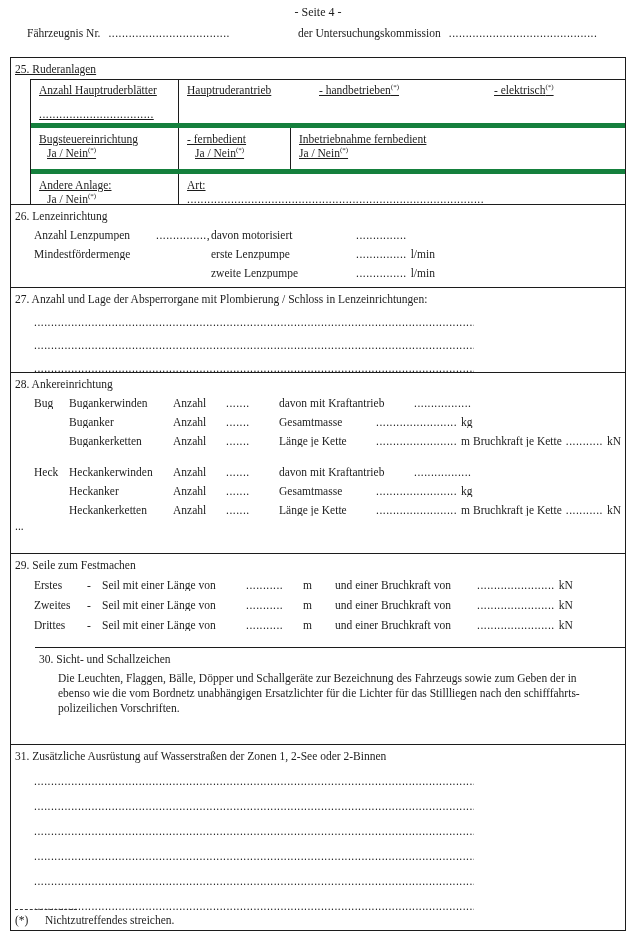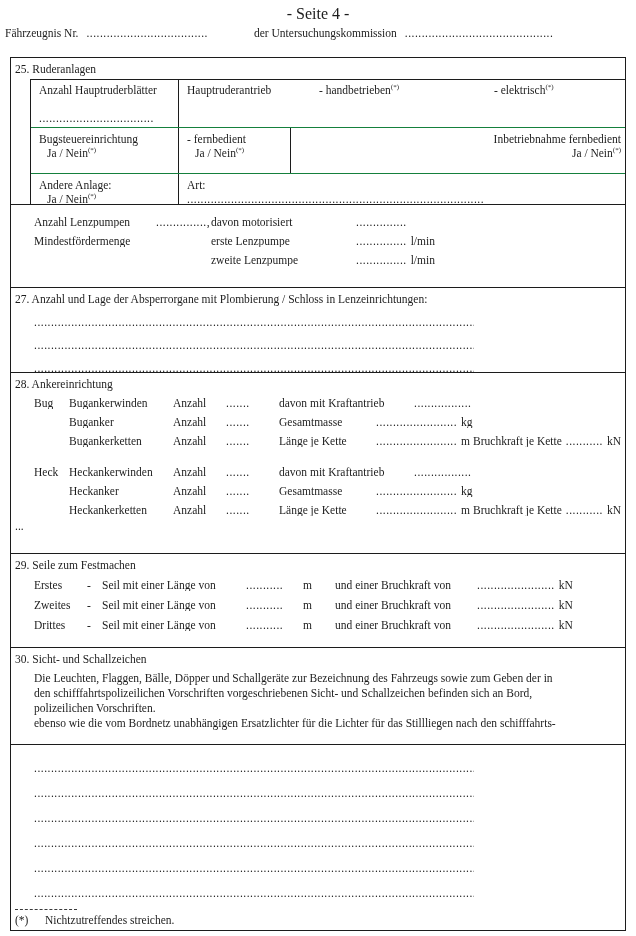--- a/index.html
+++ b/index.html
@@ -5,60 +5,60 @@
   html,body { margin:0; padding:0; background:#ffffff; }
   body {
     width:636px; height:936px;
     color:#1c1c1c;
     font-family:"Liberation Serif","DejaVu Serif",serif;
     font-size:11.5px;
     -webkit-font-smoothing:antialiased;
   }
   .page { position:relative; width:636px; height:936px; overflow:hidden; }
 
-  .seite { text-align:center; padding-top:5px; font-size:16px; }
+  .seite { text-align:center; padding-top:5px; font-size:12px; }
 
   .docline { position:absolute; top:27px; left:5px; right:5px; white-space:nowrap; }
-  .docline .lbl { display:inline-block; }
+  .docline .lbl { display:inline-block;margin-left:22px; }
   .dots { letter-spacing:0.5px; white-space:nowrap; }
   .gap48 { display:inline-block; width:46px; }
   .gap8  { display:inline-block; width:8px; }
 
   .box {
     position:absolute; top:57px; left:10px; width:616px; height:874px;
     border:1.5px solid #1c1c1c; box-sizing:border-box;
     display:flex; flex-direction:column; background:#fff;
   }
   .sec { box-sizing:border-box; padding:4px 4px 0 4px; border-top:1px solid #1c1c1c; position:relative; }
   .sec:first-child { border-top:none; }
   .sec-title { margin:1px 0 0 0; }
 
   sup.sx { font-size:7px; line-height:0; }
 
   
-  .s25 { height:146px; padding-right:0; }
+  .s25 { height:146px; padding-right:0;text-decoration:underline; }
   .t25 { margin-left:15px; margin-top:4px; border-left:1px solid #1c1c1c; border-top:1px solid #1c1c1c; box-sizing:border-box; }
   .t25 .trow { display:flex; box-sizing:border-box; }
-  .t25 .trow.b { border-bottom:1px solid #15803d; }
+  .t25 .trow.b { border-bottom:5px solid #15803d; }
   .t25 .cell { box-sizing:border-box; padding:4px 4px 3px 8px; overflow:hidden; }
   .t25 .br { border-right:1px solid #1c1c1c; }
   .c148 { flex:0 0 148px; }
   .c158 { flex:0 0 158px; }
   .c112 { flex:0 0 112px; }
   .cfl  { flex:1 1 auto; }
   .r1 { height:48px; }
   .r2 { height:46px; }
   .r3 { height:30px;justify-content:center; }
   .colfill { display:flex; flex-direction:column; justify-content:space-between; }
   .optline { display:flex; }
   .optline .w140 { flex:0 0 132px; }
   .optline .w175 { flex:0 0 175px; }
   .mt6 { margin-top:6px; }
   .ind8 { padding-left:8px; }
-  .ctr { text-align:right; }
+  .ctr { text-align:left; }
   .lh14 { line-height:14px; }
   .frow { display:flex; align-items:flex-start; white-space:nowrap; }
   .cw { flex:0 0 auto; overflow:hidden; }
 
   
   .s26 { height:83px; }
   .s26 .frow { margin-left:19px; margin-top:7px; }
   .w122 { width:122px; } .w55 { width:55px; } .w145 { width:145px; }
 
   
@@ -73,21 +73,21 @@
   .hk { margin-top:19px !important; }
   .more { margin:4px 0 0 0px; }
 
   
   .s29 { height:94px; }
   .s29 .frow { margin-left:19px; margin-top:8px; }
   .w53o { width:53px; } .w15 { width:15px; } .w144 { width:144px; }
   .w57 { width:57px; } .w32 { width:32px; } .w142 { width:142px; }
 
   
-  .s30 { height:97px; }
+  .s30 { height:97px;margin-left:24px; }
   .para { margin-left:19px; margin-top:6px; line-height:15px; white-space:nowrap; }
 
   
   .s31 { flex:1 1 auto; }
   .s31 .dotline { margin-top:13px; }
   .fn { position:absolute; left:4px; bottom:4px; }
   .fn-sep { width:62px; border-top:1.3px dashed #3a3a3a; margin-bottom:4px; }
   .fn-line { display:flex; white-space:nowrap; }
   .fn-line .mk { width:30px; }
 
@@ -144,20 +144,21 @@
           </div>
           <div class="cell cfl">
             <div>Art:</div>
             <div class="dots">........................................................................................</div>
           </div>
         </div>
       </div>
     </div>
 
     <div class="sec s26">
+      <div class="sec-title">26. Lenzeinrichtung</div>
       <div class="frow">
         <span class="cw w122">Anzahl Lenzpumpen</span>
         <span class="cw w55 dots">...............,</span>
         <span class="cw w145">davon motorisiert</span>
         <span class="cw dots">...............</span>
       </div>
       <div class="frow">
         <span class="cw w122">Mindestfördermenge</span>
         <span class="cw w55"></span>
         <span class="cw w145">erste Lenzpumpe</span>
@@ -278,27 +279,27 @@
         <span class="cw w142">und einer Bruchkraft von</span>
         <span class="cw dots">.......................</span>
         <span class="cw unit">kN</span>
       </div>
     </div>
 
     <div class="sec s30">
       <div class="sec-title">30. Sicht- und Schallzeichen</div>
       <div class="para">
         <div>Die Leuchten, Flaggen, Bälle, Döpper und Schallgeräte zur Bezeichnung des Fahrzeugs sowie zum Geben der in</div>
-        <div>den schifffahrtspolizeilichen Vorschriften vorgeschriebenen Sicht- und Schallzeichen befinden sich an Bord,</div>
+        <div>ebenso wie die vom Bordnetz unabhängigen Ersatzlichter für die Lichter für das Stillliegen nach den schifffahrts-</div>
         <div>polizeilichen Vorschriften.</div>
-        <div>ebenso wie die vom Bordnetz unabhängigen Ersatzlichter für die Lichter für das Stillliegen nach den schifffahrts-</div>
       </div>
     </div>
 
     <div class="sec s31">
+      <div class="sec-title">31. Zusätzliche Ausrüstung auf Wasserstraßen der Zonen 1, 2-See oder 2-Binnen</div>
       <div class="dotline dots">......................................................................................................................................</div>
       <div class="dotline dots">......................................................................................................................................</div>
       <div class="dotline dots">......................................................................................................................................</div>
       <div class="dotline dots">......................................................................................................................................</div>
       <div class="dotline dots">......................................................................................................................................</div>
       <div class="dotline dots">......................................................................................................................................</div>
 
       <div class="fn">
         <div class="fn-sep"></div>
         <div class="fn-line">

